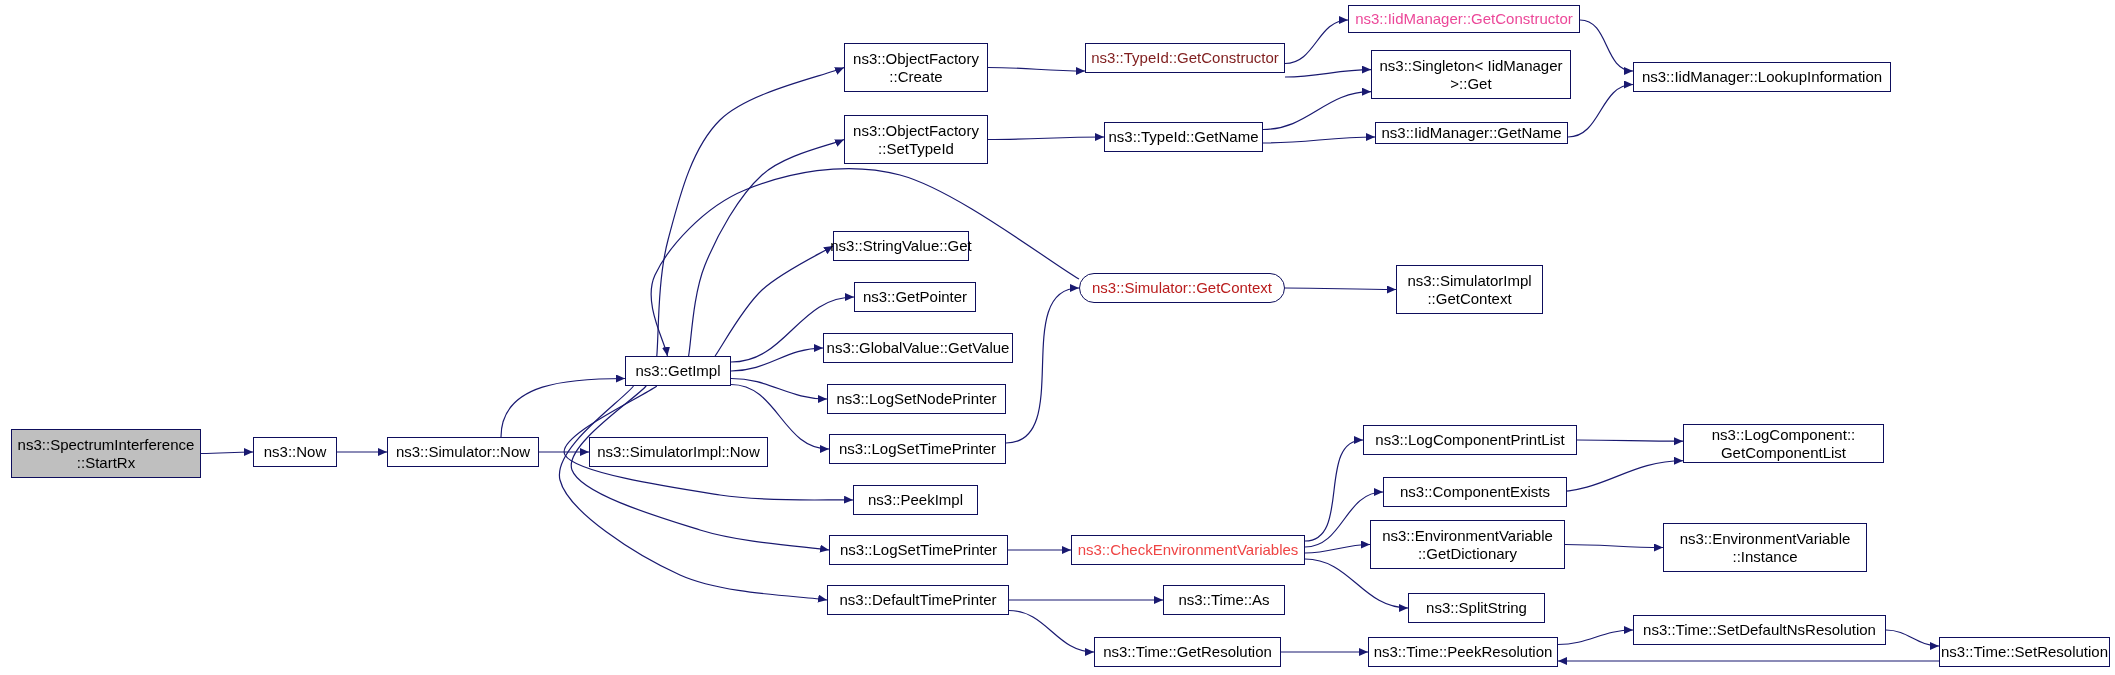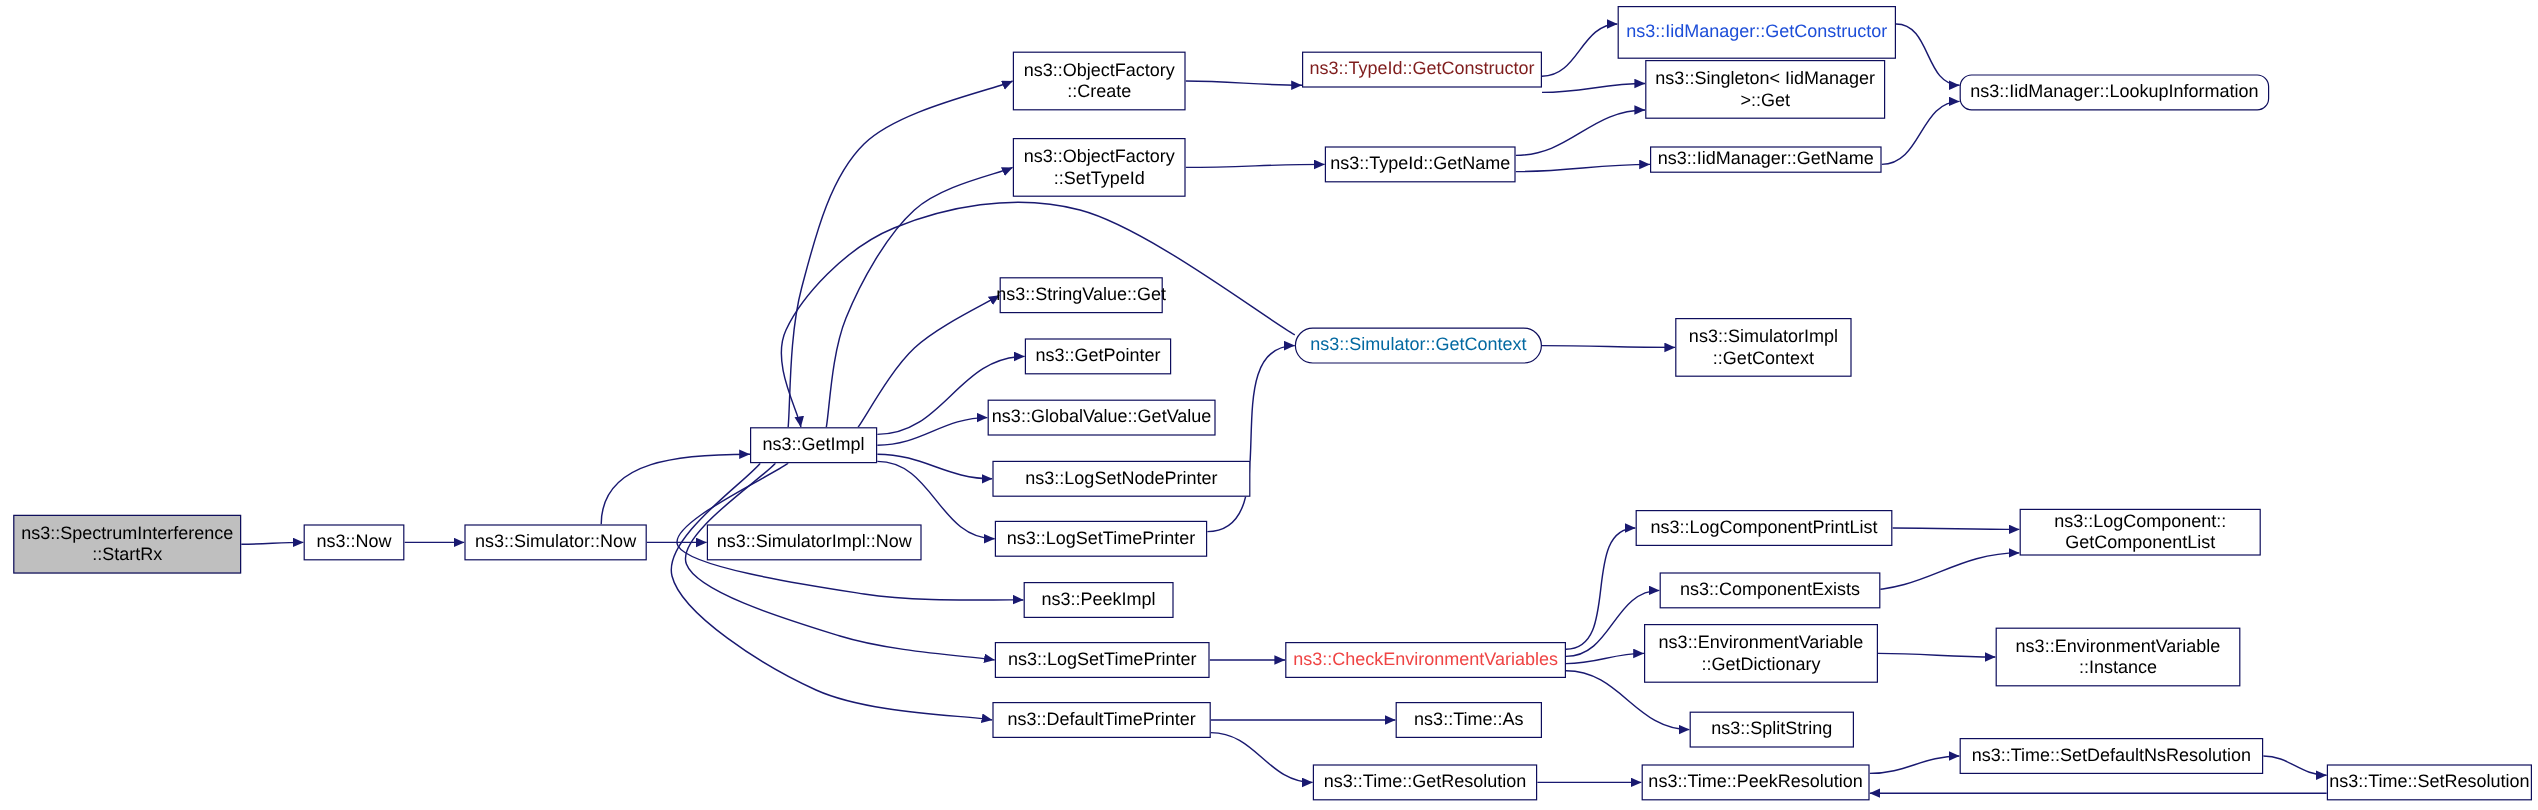--- a/index.html
+++ b/index.html
@@ -88,31 +88,31 @@
       <div class="node" style="left: 253px; top: 437px; width: 84px; height: 30px; border-color: rgb(14, 14, 92); background: rgb(255, 255, 255); color: rgb(0, 0, 0);">ns3::Now</div>
       <div class="node" style="left: 387px; top: 437px; width: 152px; height: 30px; border-color: rgb(14, 14, 92); background: rgb(255, 255, 255); color: rgb(0, 0, 0);">ns3::Simulator::Now</div>
       <div class="node" style="left: 589px; top: 437px; width: 179px; height: 30px; border-color: rgb(14, 14, 92); background: rgb(255, 255, 255); color: rgb(0, 0, 0);">ns3::SimulatorImpl::Now</div>
       <div class="node" style="left: 625px; top: 356px; width: 106px; height: 30px; border-color: rgb(14, 14, 92); background: rgb(255, 255, 255); color: rgb(0, 0, 0);">ns3::GetImpl</div>
       <div class="node" style="left: 844px; top: 43px; width: 144px; height: 49px; border-color: rgb(14, 14, 92); background: rgb(255, 255, 255); color: rgb(0, 0, 0);">ns3::ObjectFactory
 ::Create</div>
       <div class="node" style="left: 844px; top: 115px; width: 144px; height: 49px; border-color: rgb(14, 14, 92); background: rgb(255, 255, 255); color: rgb(0, 0, 0);">ns3::ObjectFactory
 ::SetTypeId</div>
       <div class="node" style="left: 1085px; top: 43px; width: 200px; height: 30px; border-color: rgb(14, 14, 92); background: rgb(255, 255, 255); color: #7f1d1d;">ns3::TypeId::GetConstructor</div>
       <div class="node" style="left: 1104px; top: 122px; width: 159px; height: 30px; border-color: rgb(14, 14, 92); background: rgb(255, 255, 255); color: rgb(0, 0, 0);">ns3::TypeId::GetName</div>
-      <div class="node" style="left: 1348px; top: 5px; width: 232px; height: 44px; border-color: rgb(14, 14, 92); background: rgb(255, 255, 255); color: #1d4ed8;">ns3::IidManager::GetConstructor</div>
+      <div class="node" style="left: 1348px; top: 5px; width: 232px; height: 28px; border-color: rgb(14, 14, 92); background: rgb(255, 255, 255); color: #ec4899;">ns3::IidManager::GetConstructor</div>
       <div class="node" style="left: 1371px; top: 50px; width: 200px; height: 49px; border-color: rgb(14, 14, 92); background: rgb(255, 255, 255); color: rgb(0, 0, 0);">ns3::Singleton&lt; IidManager
 &gt;::Get</div>
       <div class="node" style="left: 1375px; top: 122px; width: 193px; height: 22px; border-color: rgb(14, 14, 92); background: rgb(255, 255, 255); color: rgb(0, 0, 0);">ns3::IidManager::GetName</div>
-      <div class="node" style="left: 1633px; top: 62px; width: 258px; height: 30px; border-color: rgb(14, 14, 92); background: rgb(255, 255, 255); color: rgb(0, 0, 0); border-radius: 10px;">ns3::IidManager::LookupInformation</div>
+      <div class="node" style="left: 1633px; top: 62px; width: 258px; height: 30px; border-color: rgb(14, 14, 92); background: rgb(255, 255, 255); color: rgb(0, 0, 0);">ns3::IidManager::LookupInformation</div>
       <div class="node" style="left: 833px; top: 231px; width: 136px; height: 30px; border-color: rgb(14, 14, 92); background: rgb(255, 255, 255); color: rgb(0, 0, 0);">ns3::StringValue::Get</div>
       <div class="node" style="left: 854px; top: 282px; width: 122px; height: 30px; border-color: rgb(14, 14, 92); background: rgb(255, 255, 255); color: rgb(0, 0, 0);">ns3::GetPointer</div>
       <div class="node" style="left: 823px; top: 333px; width: 190px; height: 30px; border-color: rgb(14, 14, 92); background: rgb(255, 255, 255); color: rgb(0, 0, 0);">ns3::GlobalValue::GetValue</div>
-      <div class="node" style="left: 827px; top: 384px; width: 215px; height: 30px; border-color: rgb(14, 14, 92); background: rgb(255, 255, 255); color: rgb(0, 0, 0);">ns3::LogSetNodePrinter</div>
+      <div class="node" style="left: 827px; top: 384px; width: 179px; height: 30px; border-color: rgb(14, 14, 92); background: rgb(255, 255, 255); color: rgb(0, 0, 0);">ns3::LogSetNodePrinter</div>
       <div class="node" style="left: 829px; top: 434px; width: 177px; height: 30px; border-color: rgb(14, 14, 92); background: rgb(255, 255, 255); color: rgb(0, 0, 0);">ns3::LogSetTimePrinter</div>
-      <div class="node" style="left: 1079px; top: 273px; width: 206px; height: 30px; border-color: rgb(14, 14, 92); background: rgb(255, 255, 255); color: #0369a1; border-radius: 15px;">ns3::Simulator::GetContext</div>
+      <div class="node" style="left: 1079px; top: 273px; width: 206px; height: 30px; border-color: rgb(14, 14, 92); background: rgb(255, 255, 255); color: #b91c1c; border-radius: 15px;">ns3::Simulator::GetContext</div>
       <div class="node" style="left: 1396px; top: 265px; width: 147px; height: 49px; border-color: rgb(14, 14, 92); background: rgb(255, 255, 255); color: rgb(0, 0, 0);">ns3::SimulatorImpl
 ::GetContext</div>
       <div class="node" style="left: 853px; top: 485px; width: 125px; height: 30px; border-color: rgb(14, 14, 92); background: rgb(255, 255, 255); color: rgb(0, 0, 0);">ns3::PeekImpl</div>
       <div class="node" style="left: 829px; top: 535px; width: 179px; height: 30px; border-color: rgb(14, 14, 92); background: rgb(255, 255, 255); color: rgb(0, 0, 0);">ns3::LogSetTimePrinter</div>
       <div class="node" style="left: 827px; top: 585px; width: 182px; height: 30px; border-color: rgb(14, 14, 92); background: rgb(255, 255, 255); color: rgb(0, 0, 0);">ns3::DefaultTimePrinter</div>
       <div class="node" style="left: 1071px; top: 535px; width: 234px; height: 30px; border-color: rgb(14, 14, 92); background: rgb(255, 255, 255); color: #ef4444;">ns3::CheckEnvironmentVariables</div>
       <div class="node" style="left: 1363px; top: 425px; width: 214px; height: 30px; border-color: rgb(14, 14, 92); background: rgb(255, 255, 255); color: rgb(0, 0, 0);">ns3::LogComponentPrintList</div>
       <div class="node" style="left: 1383px; top: 477px; width: 184px; height: 30px; border-color: rgb(14, 14, 92); background: rgb(255, 255, 255); color: rgb(0, 0, 0);">ns3::ComponentExists</div>
       <div class="node" style="left: 1370px; top: 520px; width: 195px; height: 49px; border-color: rgb(14, 14, 92); background: rgb(255, 255, 255); color: rgb(0, 0, 0);">ns3::EnvironmentVariable
 ::GetDictionary</div>

